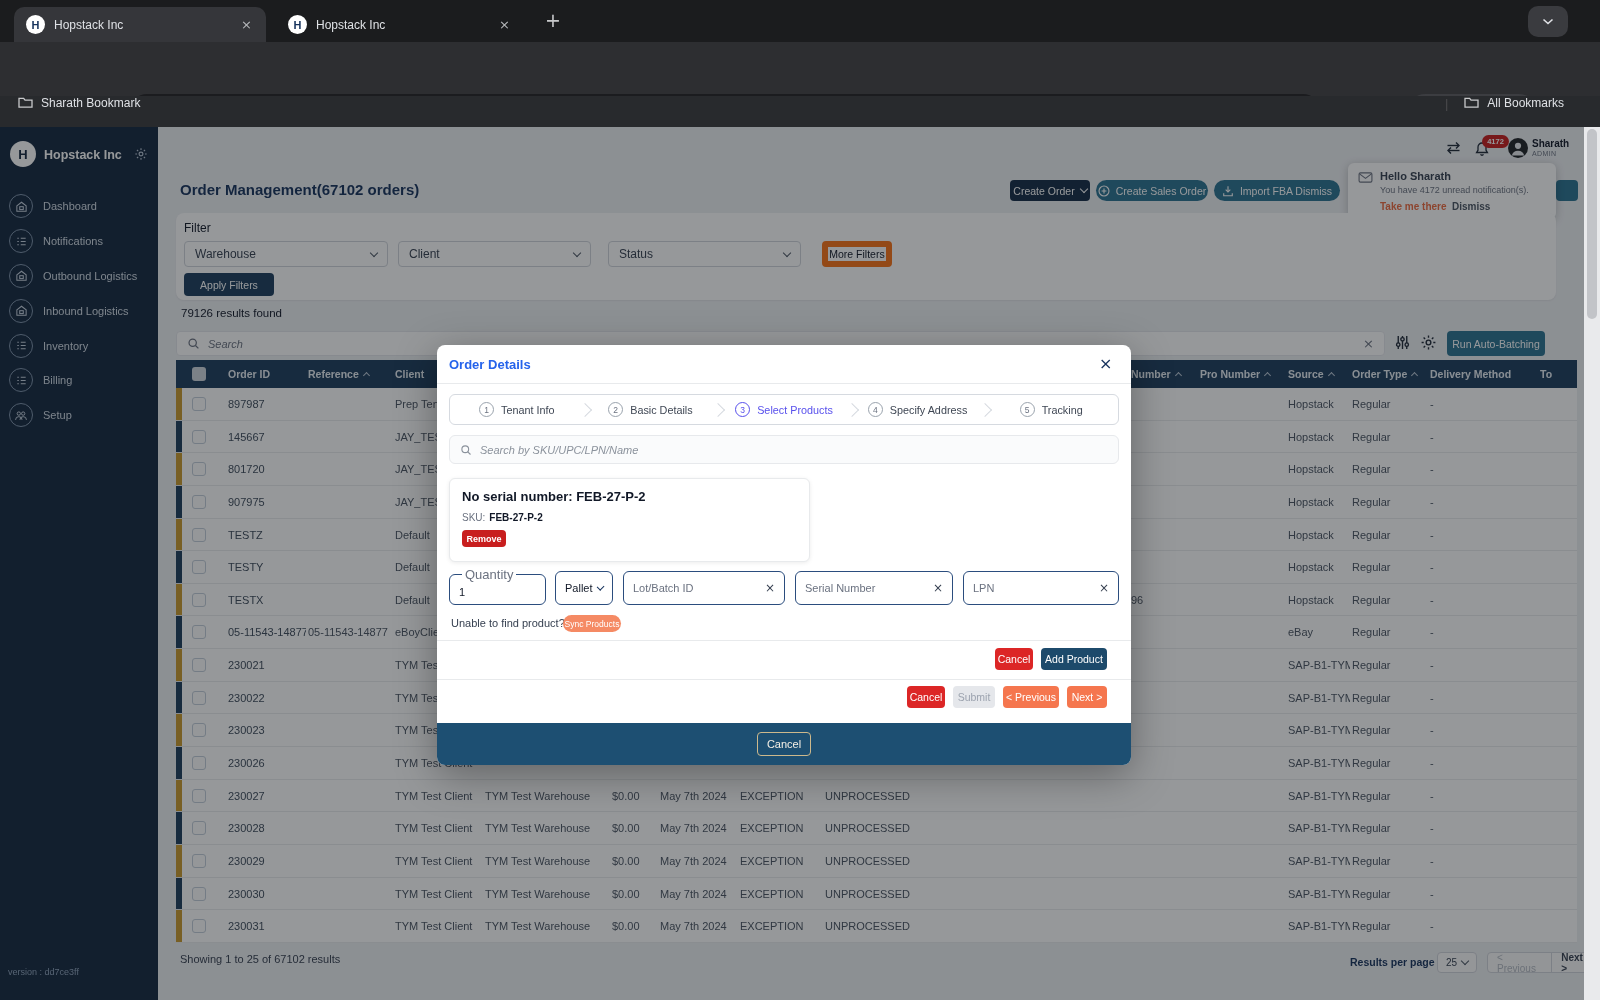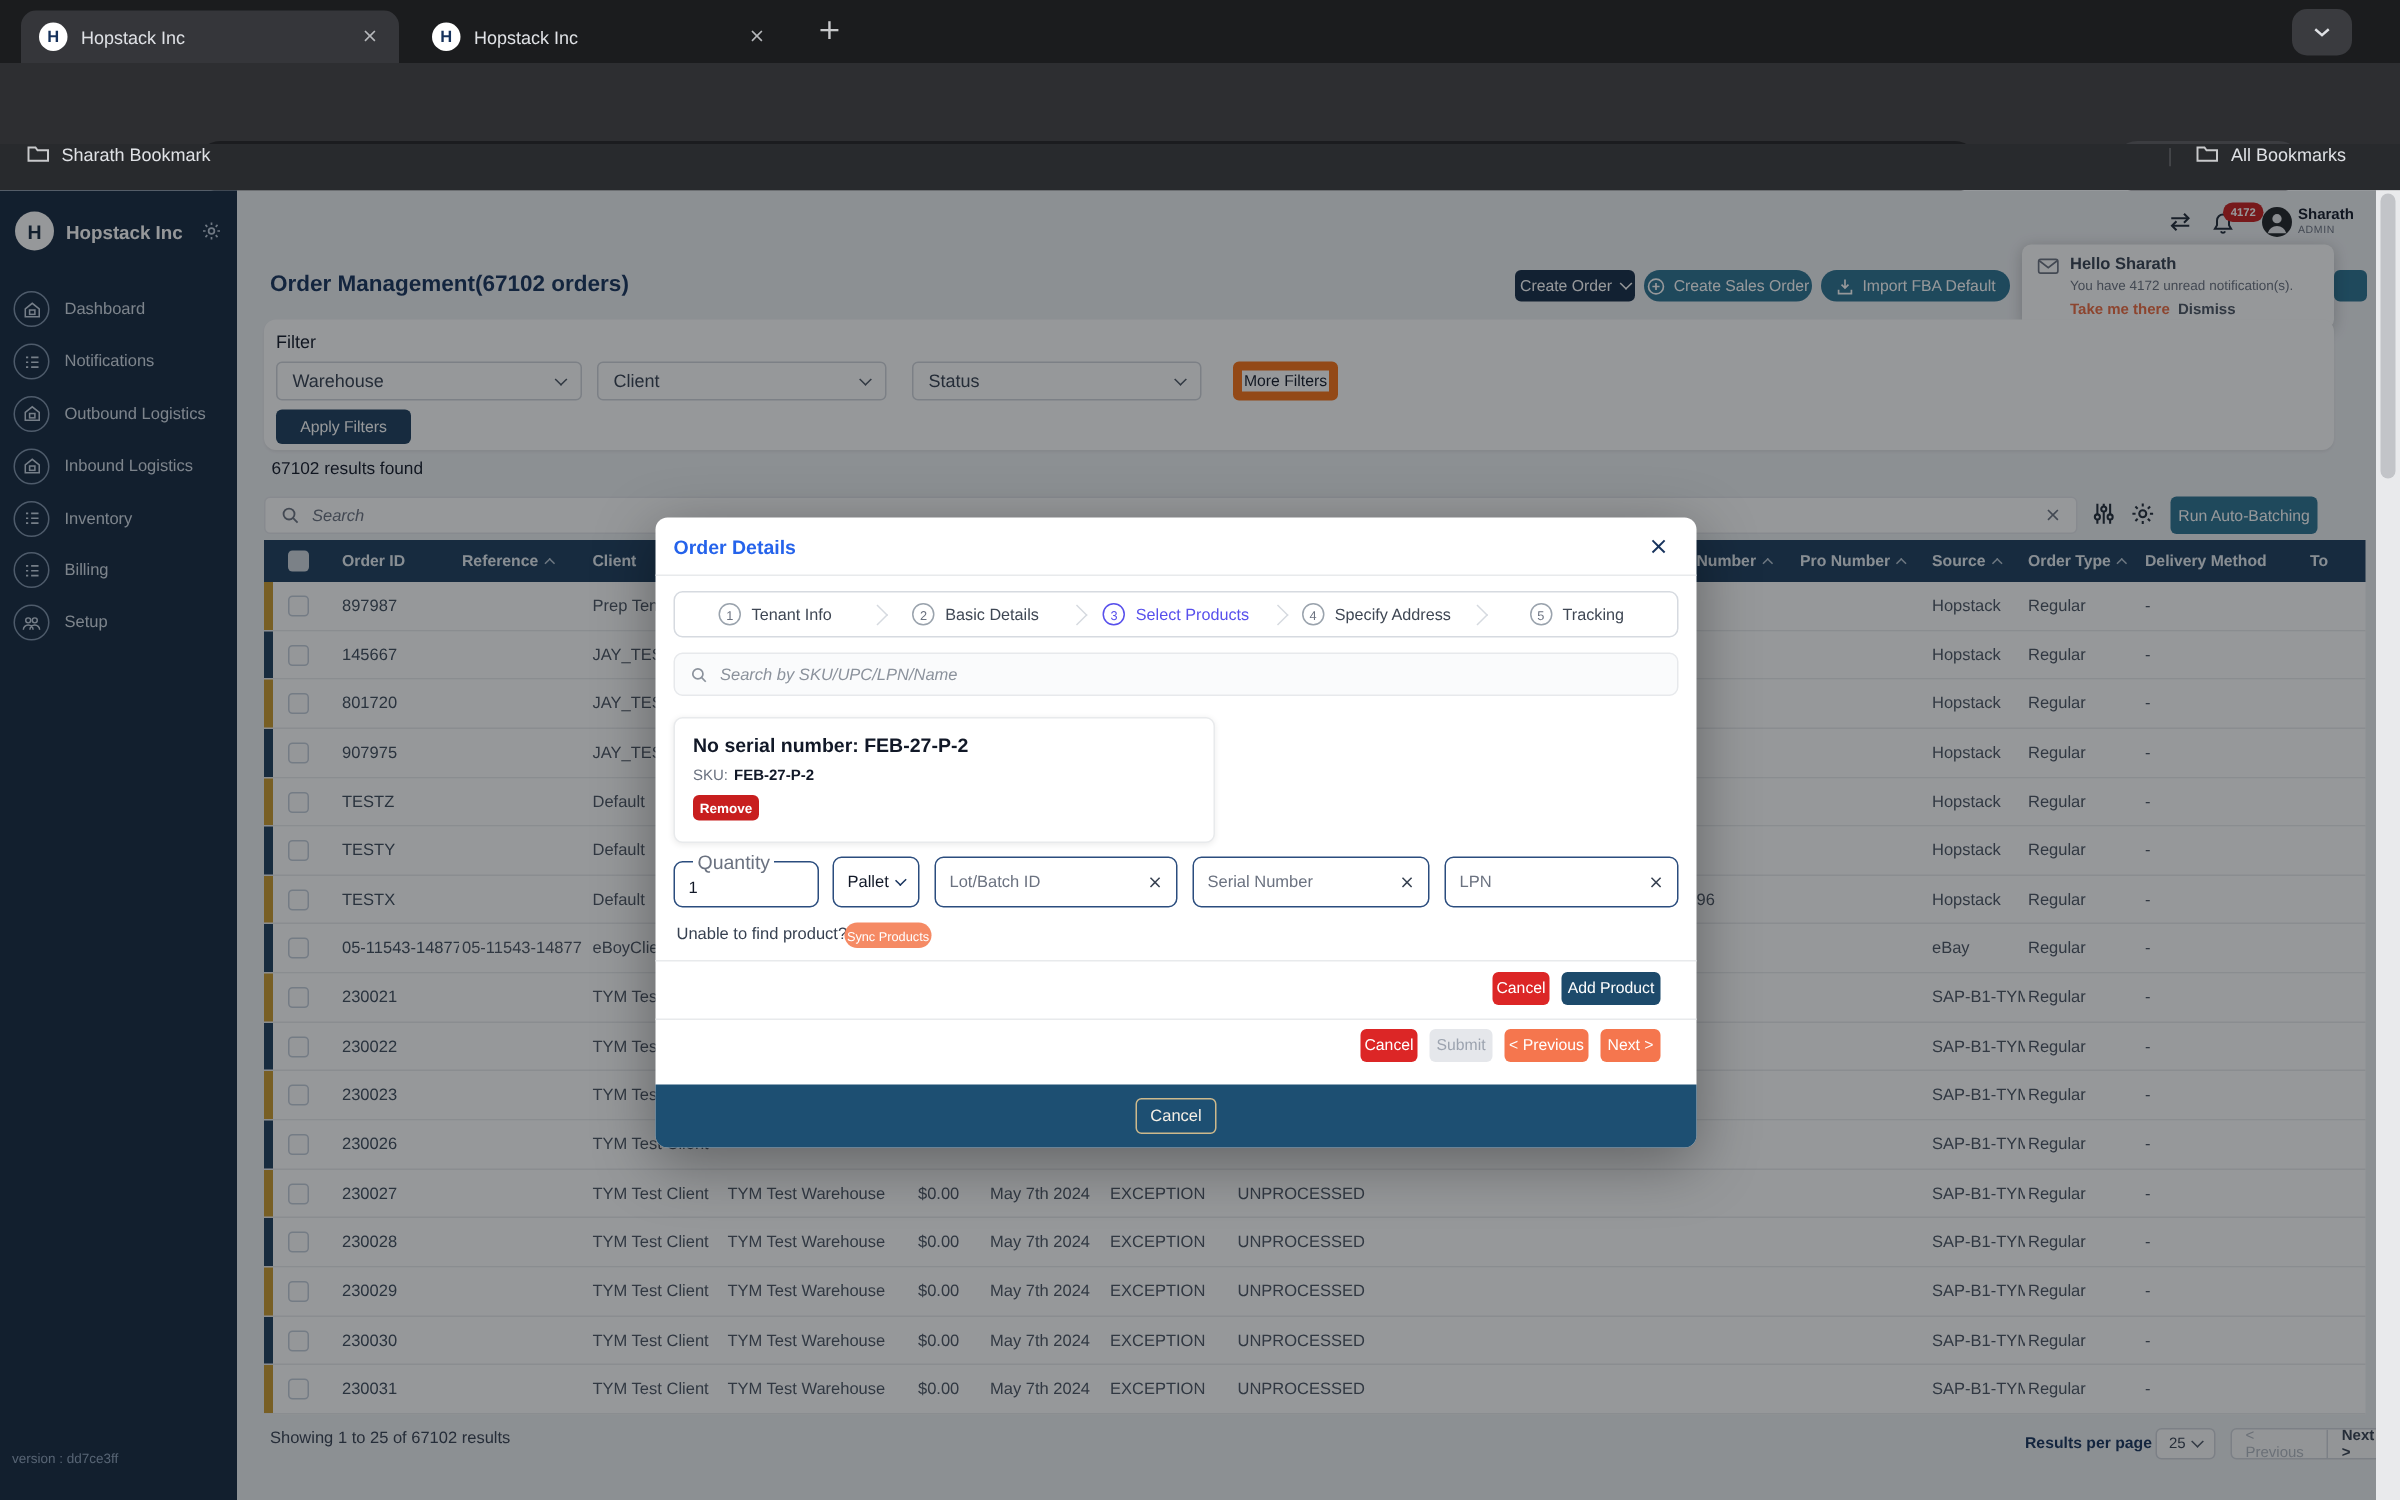--- a/index.html
+++ b/index.html
@@ -400,21 +400,21 @@
         </svg>
       <span>Create Sales Order</span>
     </div>
     <div class="abs btn b-fba">
       <svg width="12" height="12" viewBox="0 0 14 14">
           <g stroke="#fff" stroke-width="1.3" fill="none">
             <path d="M7 1.5v6.5M4.3 5.5L7 8.2 9.7 5.5"></path>
             <path d="M2 9.5v3h10v-3"></path>
           </g>
         </svg>
-      <span>Import FBA Default</span>
+      <span>Import FBA Dismiss</span>
     </div>
     <div class="abs b-frag"></div>
 
     <div class="abs toast">
       <svg class="abs" style="left:10px;top:9px;color:#6b7280;" width="15" height="11" viewBox="0 0 16 12">
           <g stroke="currentColor" stroke-width="1.2" fill="none">
             <rect x="1" y="1" width="14" height="10" rx="1.5"></rect>
             <path d="M1.5 2l6.5 5 6.5-5"></path>
           </g>
         </svg>
@@ -434,21 +434,21 @@
         <span>Client</span>
         <span class="chev"></span>
       </div>
       <div class="abs fselect" style="left:432px;width:193px;">
         <span>Status</span>
         <span class="chev"></span>
       </div>
       <div class="abs morebtn">More Filters</div>
       <div class="abs btn applybtn">Apply Filters</div>
     </div>
-    <div class="abs results">67102 results found</div>
+    <div class="abs results">79126 results found</div>
 
     <div class="abs searchbar">
       <svg width="13" height="13" viewBox="0 0 16 16">
           <circle cx="7" cy="7" r="4.5" fill="none" stroke="currentColor" stroke-width="1.5"></circle>
           <line x1="10.4" y1="10.4" x2="14" y2="14" stroke="currentColor" stroke-width="1.5"></line>
         </svg>
       <span class="searchph">Search</span>
       <span class="clearx glyph">×</span>
     </div>
     <div class="abs toolico" style="left:1394px;">

